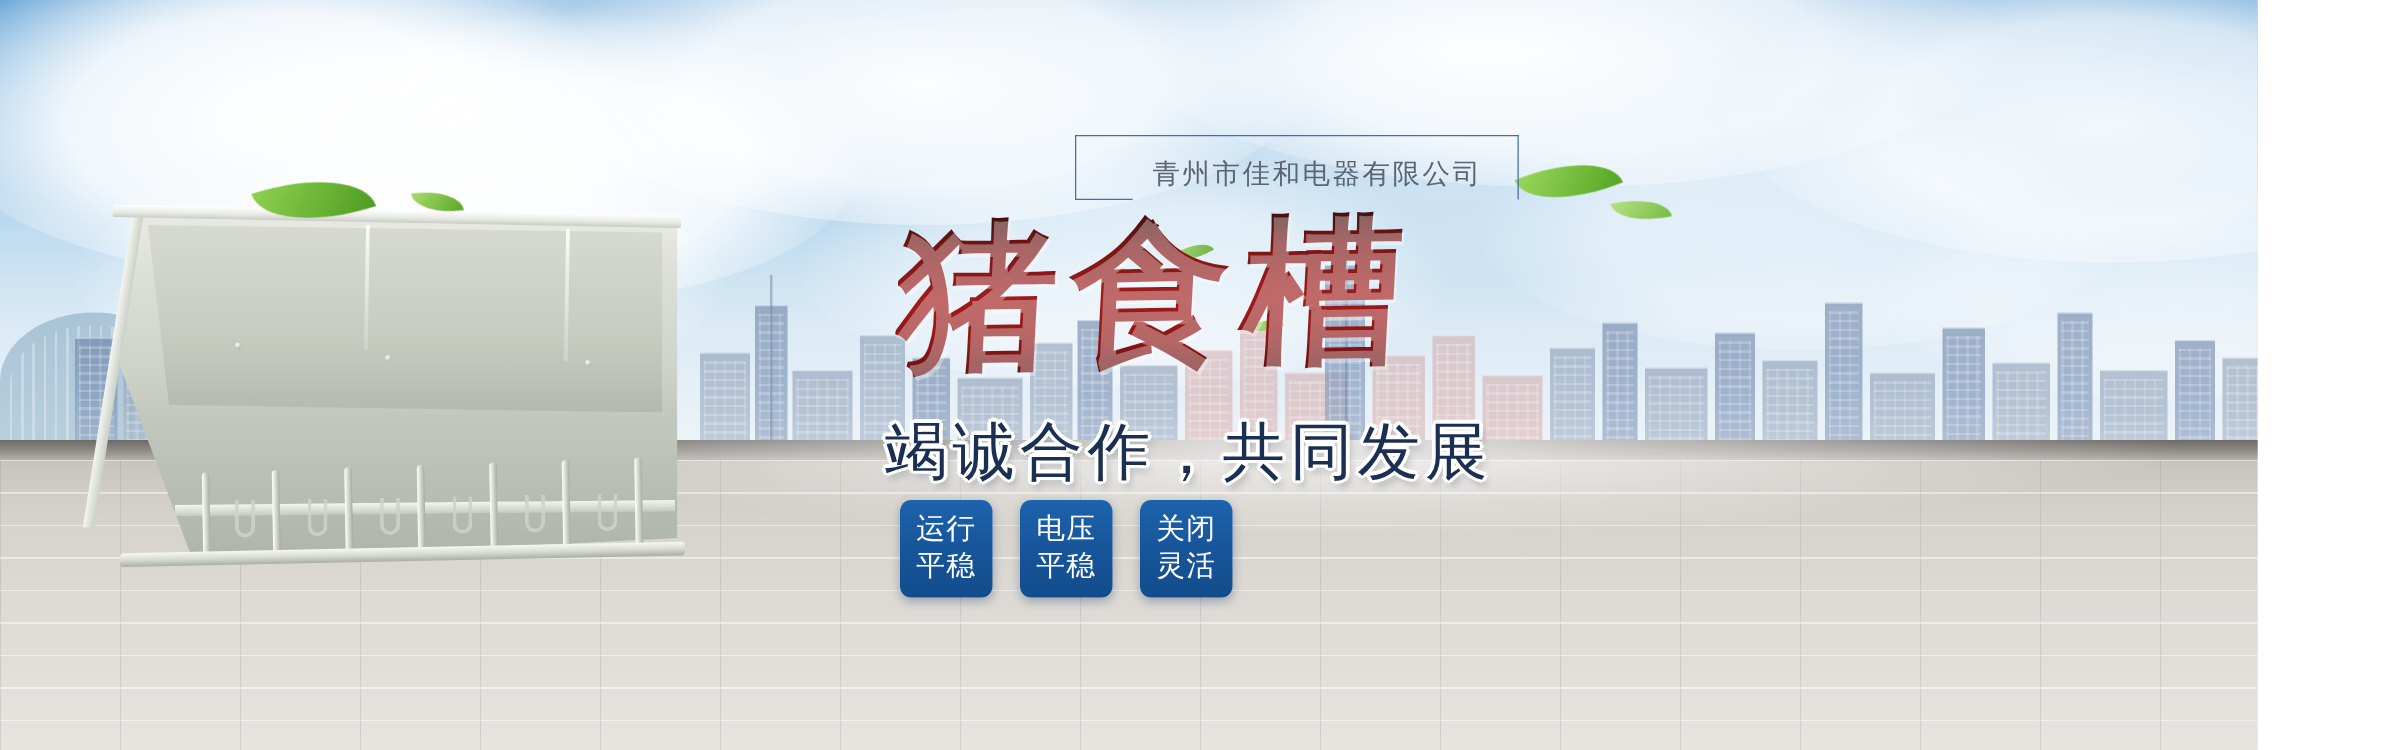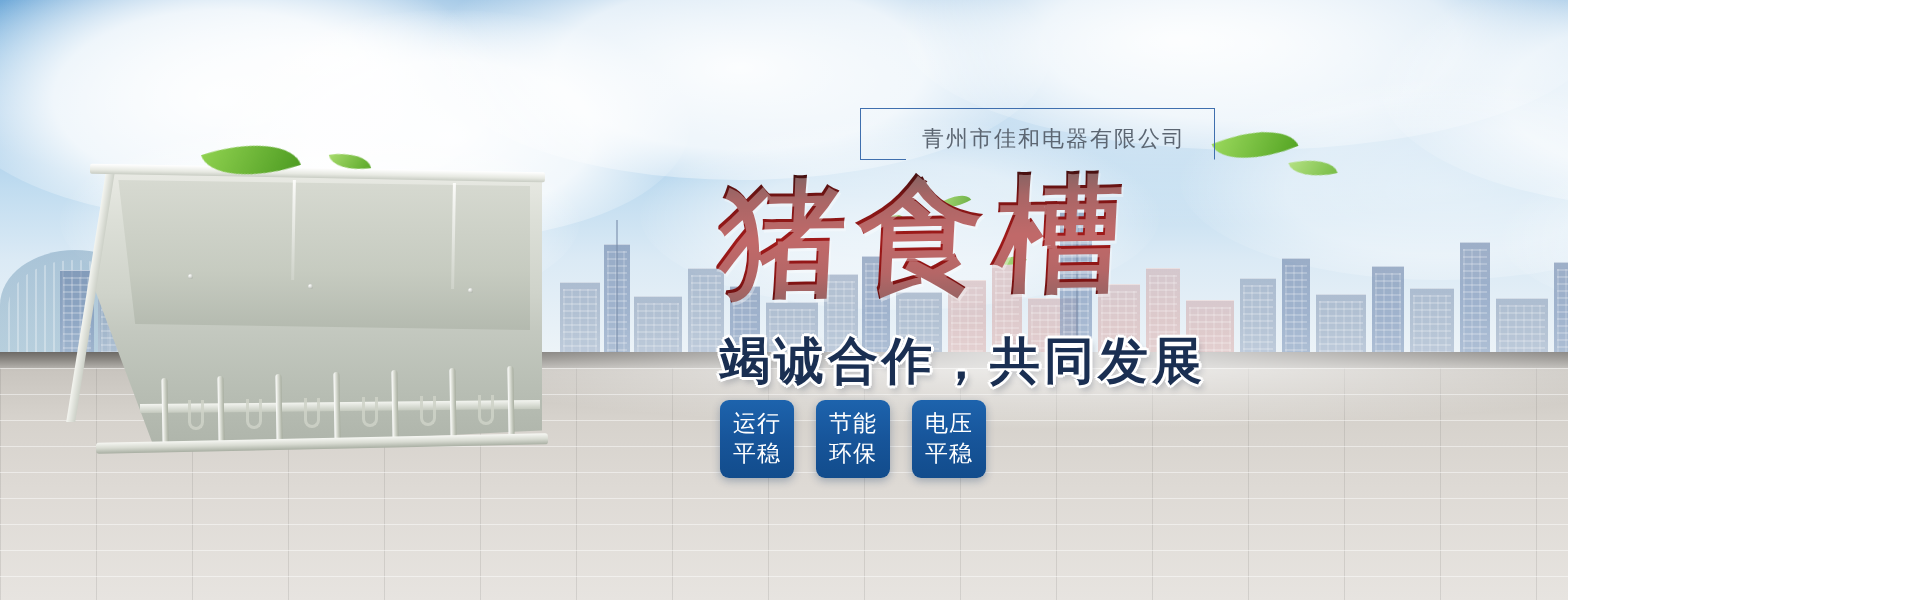--- a/index.html
+++ b/index.html
@@ -5,21 +5,21 @@
   * { box-sizing: border-box; margin: 0; padding: 0; }
   html, body {
     width: 1920px; height: 600px;
     overflow: hidden;
     font-family: "Liberation Sans", "DejaVu Sans", sans-serif;
   }
 
   
   #banner {
     position: relative;
-    width: 1568px; height: 600px;
+    width: 1806px; height: 600px;
     overflow: hidden;
     background: #cfe0ef;
   }
 
   
   .sky {
     position: absolute; left: 0; top: 0; width: 1920px; height: 360px;
     background:
       radial-gradient(ellipse 900px 300px at 1180px 40px, rgba(255,255,255,.92) 0%, rgba(255,255,255,0) 62%),
       radial-gradient(ellipse 700px 240px at 330px 60px, rgba(255,255,255,.95) 0%, rgba(255,255,255,0) 60%),
@@ -202,22 +202,22 @@
     background: linear-gradient(180deg,#3a1010 0%, #7b1414 22%, #a01a1a 52%, #8e1515 78%, #5e0f0f 100%);
     -webkit-background-clip: text; background-clip: text;
     -webkit-text-fill-color: transparent;
     text-shadow: 2px 3px 0 rgba(255,255,255,.35);
     white-space:nowrap;
     transform: skewX(-4deg) rotate(-1deg);
   }
 
   
   .subtitle {
-    position:absolute; left:20px; top:228px;
-    font-size:50px; font-weight:bold; letter-spacing:4px;
+    position:absolute; left:8px; top:228px;
+    font-size:50px; font-weight:normal; letter-spacing:4px;
     color:#1a2f52; white-space:nowrap;
     font-family:"DejaVu Sans","Liberation Sans",sans-serif;
     text-shadow:
       -2px -2px 0 #ffffff,  2px -2px 0 #ffffff,
       -2px  2px 0 #ffffff,  2px  2px 0 #ffffff,
        0   -3px 0 #ffffff,  0    3px 0 #ffffff,
       -3px  0   0 #ffffff,  3px  0   0 #ffffff,
        3px  5px 6px rgba(20,35,60,.28);
   }
 
@@ -353,23 +353,23 @@
     <div class="title">猪食槽</div>
 
     <div class="subtitle">竭诚合作，共同发展</div>
 
     <div class="badges">
       <div class="badge">
         <span>运行</span>
         <span>平稳</span>
       </div>
       <div class="badge">
-        <span>节能</span>
-        <span>环保</span>
-      </div>
-      <div class="badge">
         <span>电压</span>
         <span>平稳</span>
       </div>
+      <div class="badge">
+        <span>关闭</span>
+        <span>灵活</span>
+      </div>
     </div>
 
   </div>
 </div>
 
 </body></html>

